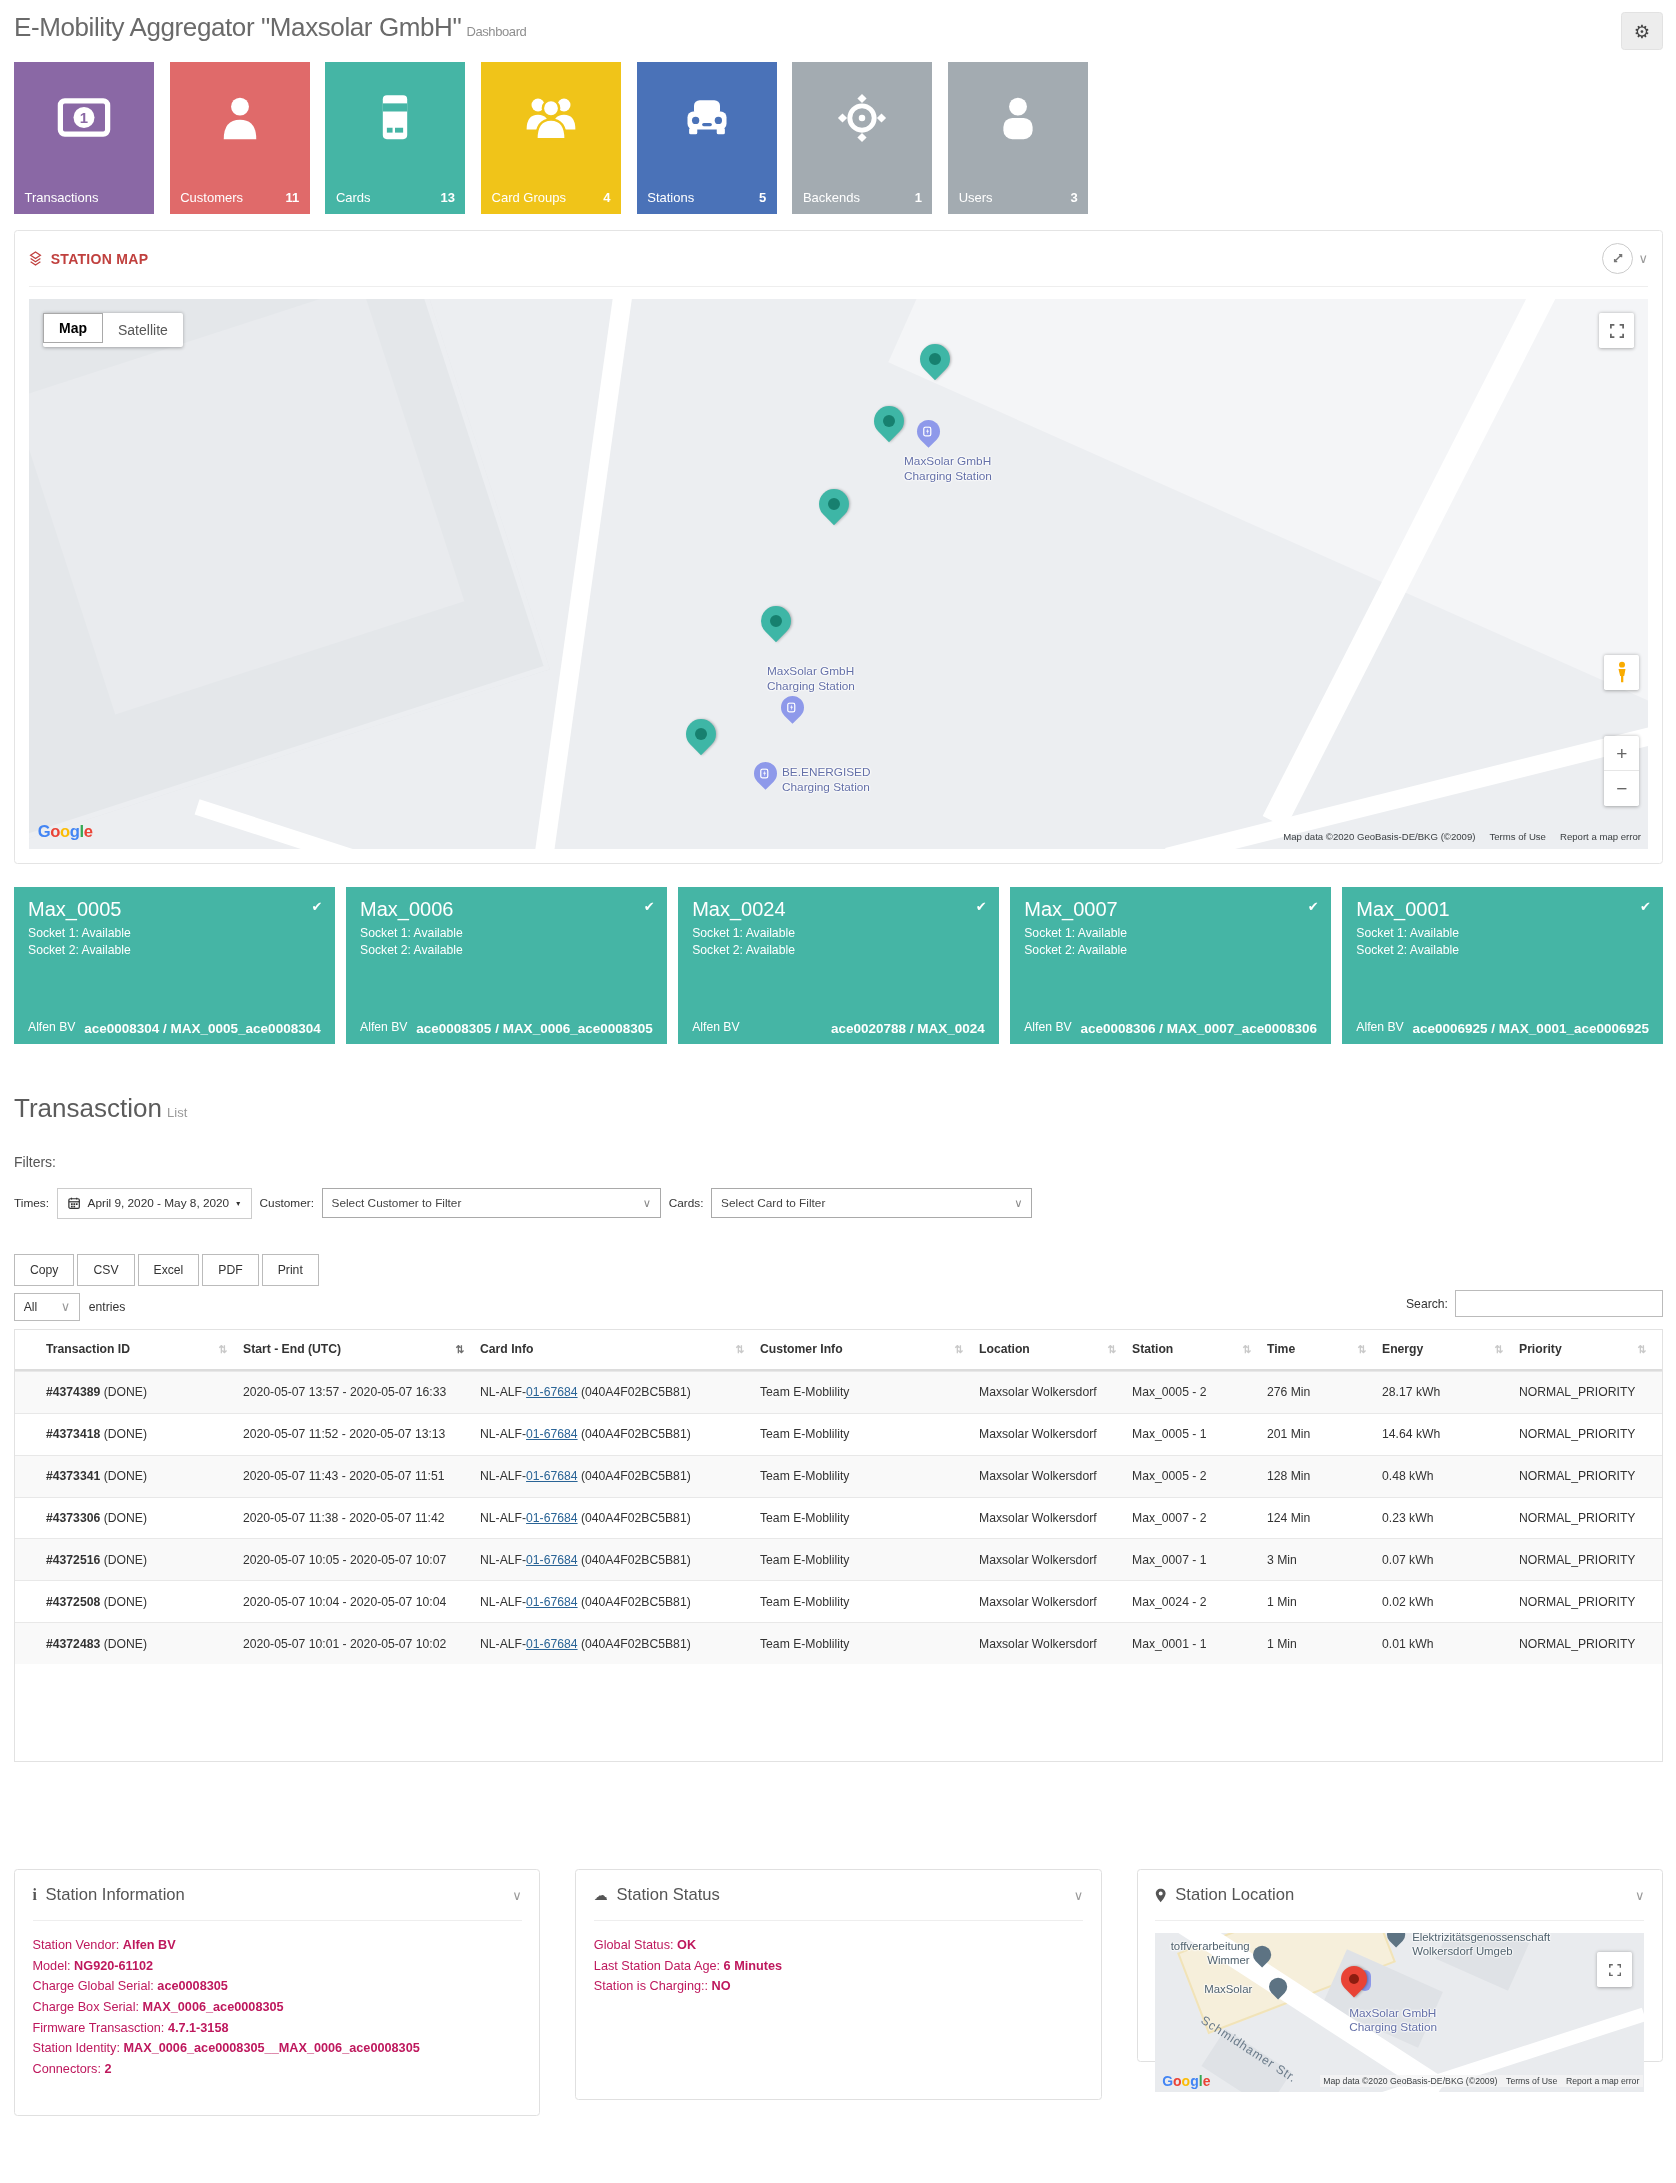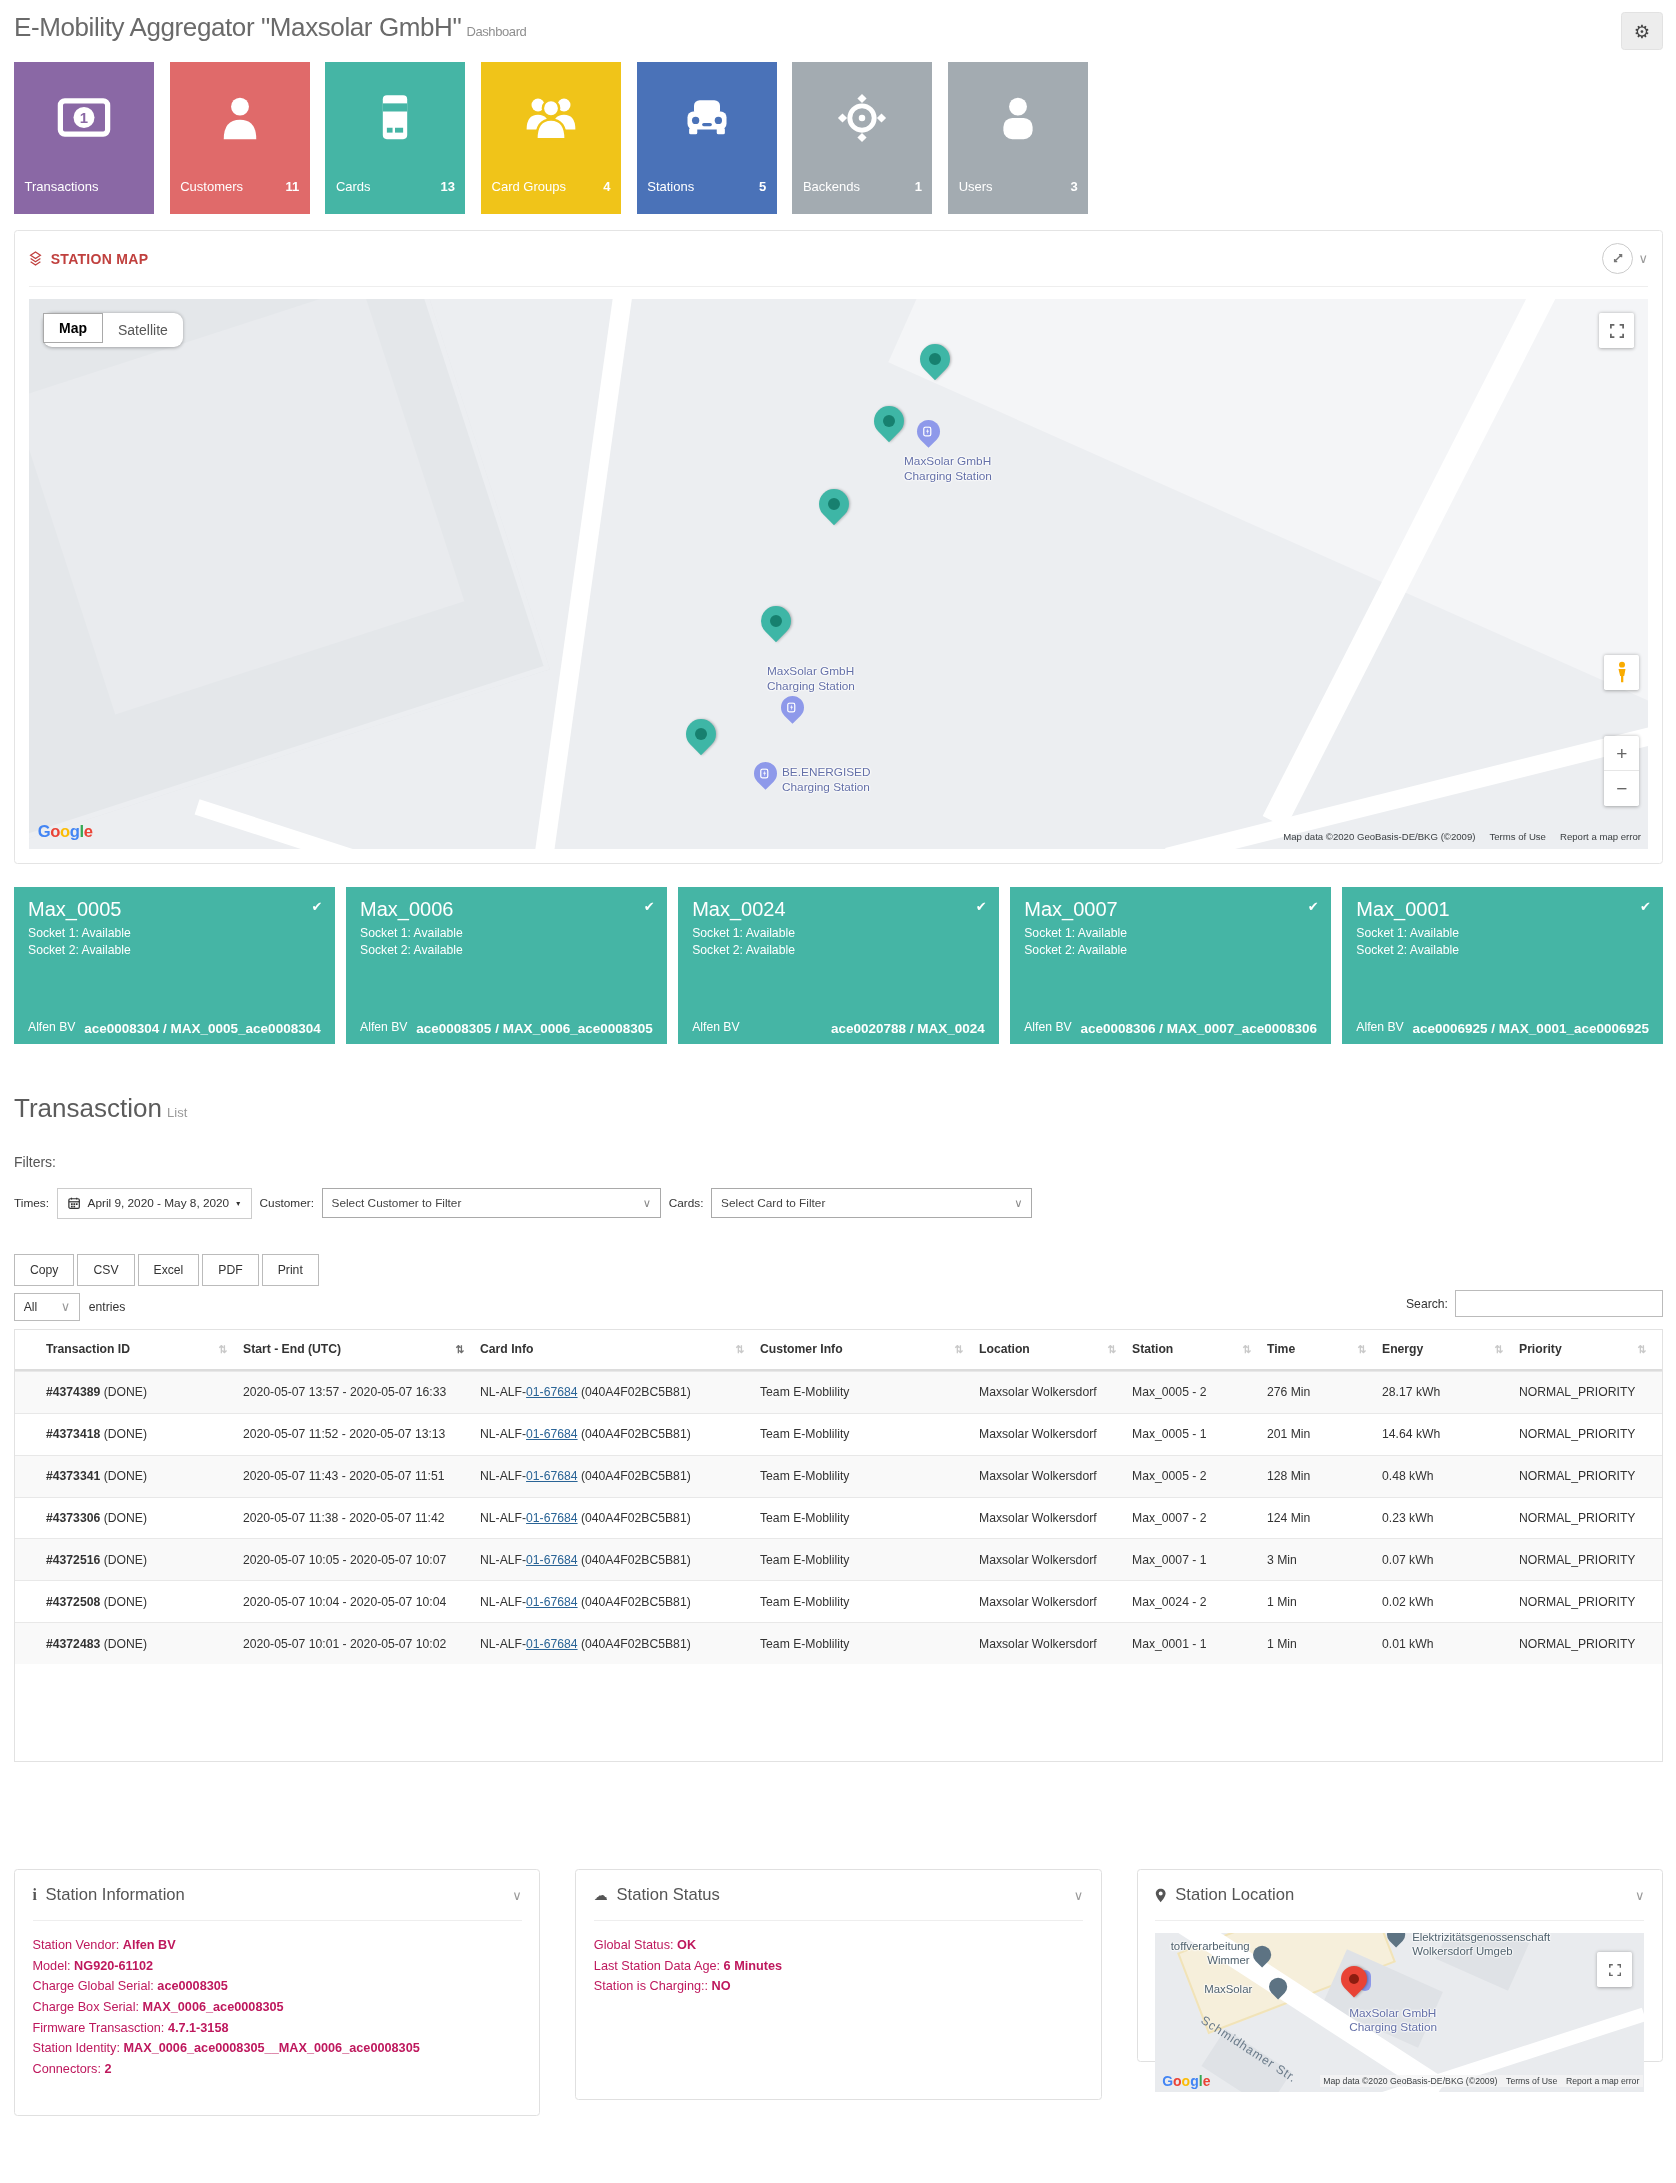--- a/index.html
+++ b/index.html
@@ -10,21 +10,21 @@
   
   .hdr { display:flex; align-items:flex-start; justify-content:space-between; }
   .hdr h1 { font-weight:400; font-size:26px; color:#6a6a6a; letter-spacing:-0.4px; }
   .hdr h1 small { font-size:13px; color:#8f8f8f; font-weight:400; margin-left:5.2px; }
   .gear-btn { width:42px; height:38px; background:#ededed; border:0.9px solid #e2e2e2; border-radius:3.5px; font-size:18.3px; color:#444; cursor:pointer; line-height:37px; text-align:center; }
 
   
   .tiles { display:flex; gap:15.7px; margin-top:12.2px; }
   .tile { width:140px; height:152px; position:relative; color:#fff; cursor:pointer; }
   .tile svg { position:absolute; top:30px; left:50%; transform:translateX(-50%); }
-  .tile-foot { position:absolute; left:10.5px; right:10.5px; bottom:20px; display:flex; justify-content:space-between; font-size:13px; }
+  .tile-foot { position:absolute; left:10.5px; right:10.5px; bottom:9px; display:flex; justify-content:space-between; font-size:13px; }
   .tile-foot .cnt { font-weight:700; }
   .t-trans{background:#8a68a5;} .t-cust{background:#e06a6a;} .t-cards{background:#45b5a5;}
   .t-grp{background:#f0c419;} .t-stat{background:#4a72b8;} .t-back{background:#a3abb1;} .t-user{background:#a3abb1;}
 
   
   .panel { border:0.9px solid #e4e4e4; border-radius:3.5px; background:#fff; }
   .map-panel { margin-top:15.7px; padding:0 14px 14px; }
   .panel-head { height:56px; display:flex; align-items:center; gap:8.7px; border-bottom:0.9px solid #eee; }
   .red-title { color:#c0403e; font-weight:700; font-size:14px; letter-spacing:0.3px; }
   .ph-right { margin-left:auto; display:flex; align-items:center; gap:5.2px; }
@@ -35,21 +35,21 @@
   .map-canvas { position:relative; height:550px; margin-top:12.2px; background:#eceef1; overflow:hidden; }
   .shape { position:absolute; }
   .sh-left { left:-122px; top:-52px; width:576px; height:524px; background:#e4e7ea; transform:rotate(-18deg); border:5.2px solid #eceef1; }
   .sh-left2 { left:26px; top:35px; width:367px; height:332px; background:#e9ebee; transform:rotate(-18deg); }
   .sh-tr { right:-175px; top:-227px; width:873px; height:489px; background:#f4f5f7; transform:rotate(24deg); }
   .road1 { left:542px; top:-70px; width:19px; height:734px; background:#fff; transform:rotate(8deg); }
   .road2 { right:210px; top:-105px; width:26px; height:664px; background:#fff; transform:rotate(27deg); }
   .road3 { right:-70px; bottom:52px; width:559px; height:17.5px; background:#fff; transform:rotate(-14deg); }
   .road4 { left:157px; bottom:-35px; width:454px; height:15.7px; background:#fff; transform:rotate(18deg); }
 
-  .map-type { position:absolute; top:14px; left:14px; display:flex; background:#fff; box-shadow:0 0.9px 3.5px rgba(0,0,0,.3); border-radius:9px; z-index:5; }
+  .map-type { position:absolute; top:14px; left:14px; display:flex; background:#fff; box-shadow:0 0.9px 3.5px rgba(0,0,0,.3); border-radius:2px; z-index:5; }
   .map-type .seg { padding:8.7px 15px; font-size:14px; cursor:pointer; color:#000; }
   .map-type .seg.sel { font-weight:700; }
   .map-type .seg.alt { color:#565656; }
   .fs-btn { position:absolute; top:14px; right:14px; width:35px; height:35px; background:#fff; box-shadow:0 0.9px 3.5px rgba(0,0,0,.3); border:none; border-radius:1.7px; cursor:pointer; display:flex; align-items:center; justify-content:center; z-index:5; }
   .pegman { position:absolute; right:8.7px; top:356px; width:35px; height:35px; background:#fff; box-shadow:0 0.9px 3.5px rgba(0,0,0,.3); border-radius:1.7px; display:flex; align-items:center; justify-content:center; cursor:grab; z-index:5; }
   .zoomctl { position:absolute; right:8.7px; top:437px; width:35px; background:#fff; box-shadow:0 0.9px 3.5px rgba(0,0,0,.3); border-radius:1.7px; z-index:5; }
   .zoomctl div { height:35px; text-align:center; line-height:35px; font-size:19px; color:#666; cursor:pointer; }
   .zoomctl div:first-child { border-bottom:0.9px solid #e6e6e6; }
 
   .gpin { position:absolute; width:30px; height:30px; background:#3eb6a6; border-radius:50% 50% 50% 0; transform:rotate(-45deg); box-shadow:0.9px 0.9px 2.6px rgba(0,0,0,.25); cursor:pointer; z-index:3; }

